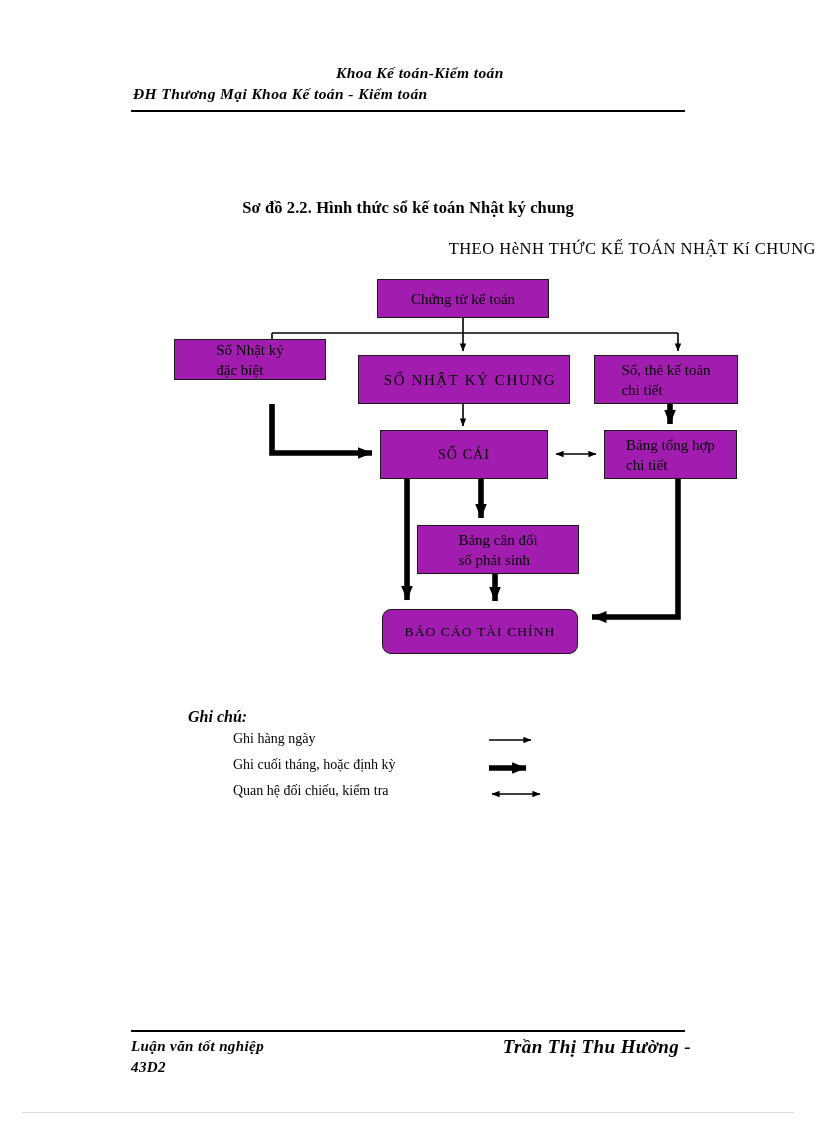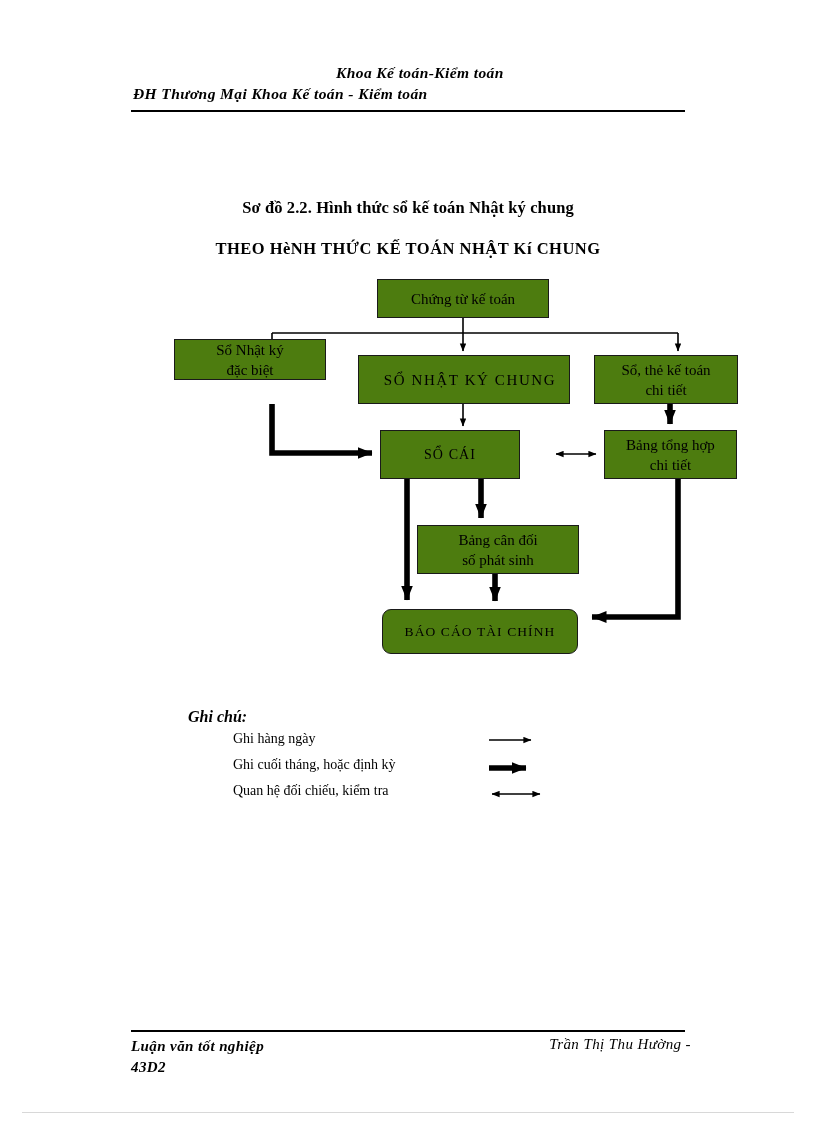--- a/index.html
+++ b/index.html
@@ -50,54 +50,54 @@
     width: 816px;
     text-align: center;
     font-weight: bold;
     font-size: 16.5px;
     letter-spacing: 0.1px;
   }
   .title2 {
     position: absolute;
     left: 0; top: 239px;
     width: 816px;
-    text-align: center;
-    font-weight: bold;
+    text-align: right;
+    font-weight: normal;
     font-size: 16.5px;
     letter-spacing: 0.5px;
   }
 
   
   #diagram {
     position: absolute;
     left: 0; top: 0;
     width: 816px; height: 1123px;
   }
   .nodebox {
     position: absolute;
     border: 1.3px solid #1a1a1a;
-    background: #4d7c0f;
+    background: #a21caf;
     box-sizing: border-box;
     display: flex;
     align-items: center;
     justify-content: center;
-    text-align: center;
+    text-align: left;
     font-size: 15px;
     line-height: 20px;
   }
   .nodebox span { display: block; }
   .sp1 { letter-spacing: 1.6px; }
   .sp2 { letter-spacing: 1.1px; font-size: 13.5px; }
   .sp3 { letter-spacing: 1.1px; font-size: 14px; }
 
   #n-chungtu   { left: 377px; top: 279px; width: 172px; height: 39px; }
   #n-nhatkydb  { left: 174px; top: 339px; width: 152px; height: 41px; }
   #n-nhatkyc   { left: 358px; top: 355px; width: 212px; height: 49px; padding-left: 12px; }
   #n-sothe     { left: 594px; top: 355px; width: 144px; height: 49px; }
-  #n-socai     { left: 380px; top: 430px; width: 140px; height: 49px; }
+  #n-socai     { left: 380px; top: 430px; width: 168px; height: 49px; }
   #n-bangth    { left: 604px; top: 430px; width: 133px; height: 49px; }
   #n-bangcd    { left: 417px; top: 525px; width: 162px; height: 49px; }
   #n-baocao    { left: 382px; top: 609px; width: 196px; height: 45px; border-radius: 9px; }
 
   
   .legend-title {
     position: absolute;
     left: 188px; top: 708px;
     font-weight: bold;
     font-style: italic;
@@ -123,22 +123,22 @@
   .ftr-left {
     position: absolute;
     left: 131px; top: 1036px;
     font-weight: bold; font-style: italic;
     font-size: 15px; line-height: 21px;
     letter-spacing: 0.4px;
   }
   .ftr-right {
     position: absolute;
     right: 125px; top: 1036px;
-    font-weight: normal; font-style: italic;
-    font-size: 15px; letter-spacing: 0.4px;
+    font-weight: bold; font-style: italic;
+    font-size: 19px; letter-spacing: 0.4px;
     white-space: nowrap;
   }
   .scan-edge {
     position: absolute;
     left: 22px; top: 1112px;
     width: 772px; height: 1px;
     background: #d8d8d8;
   }
 </style>
 </head>

